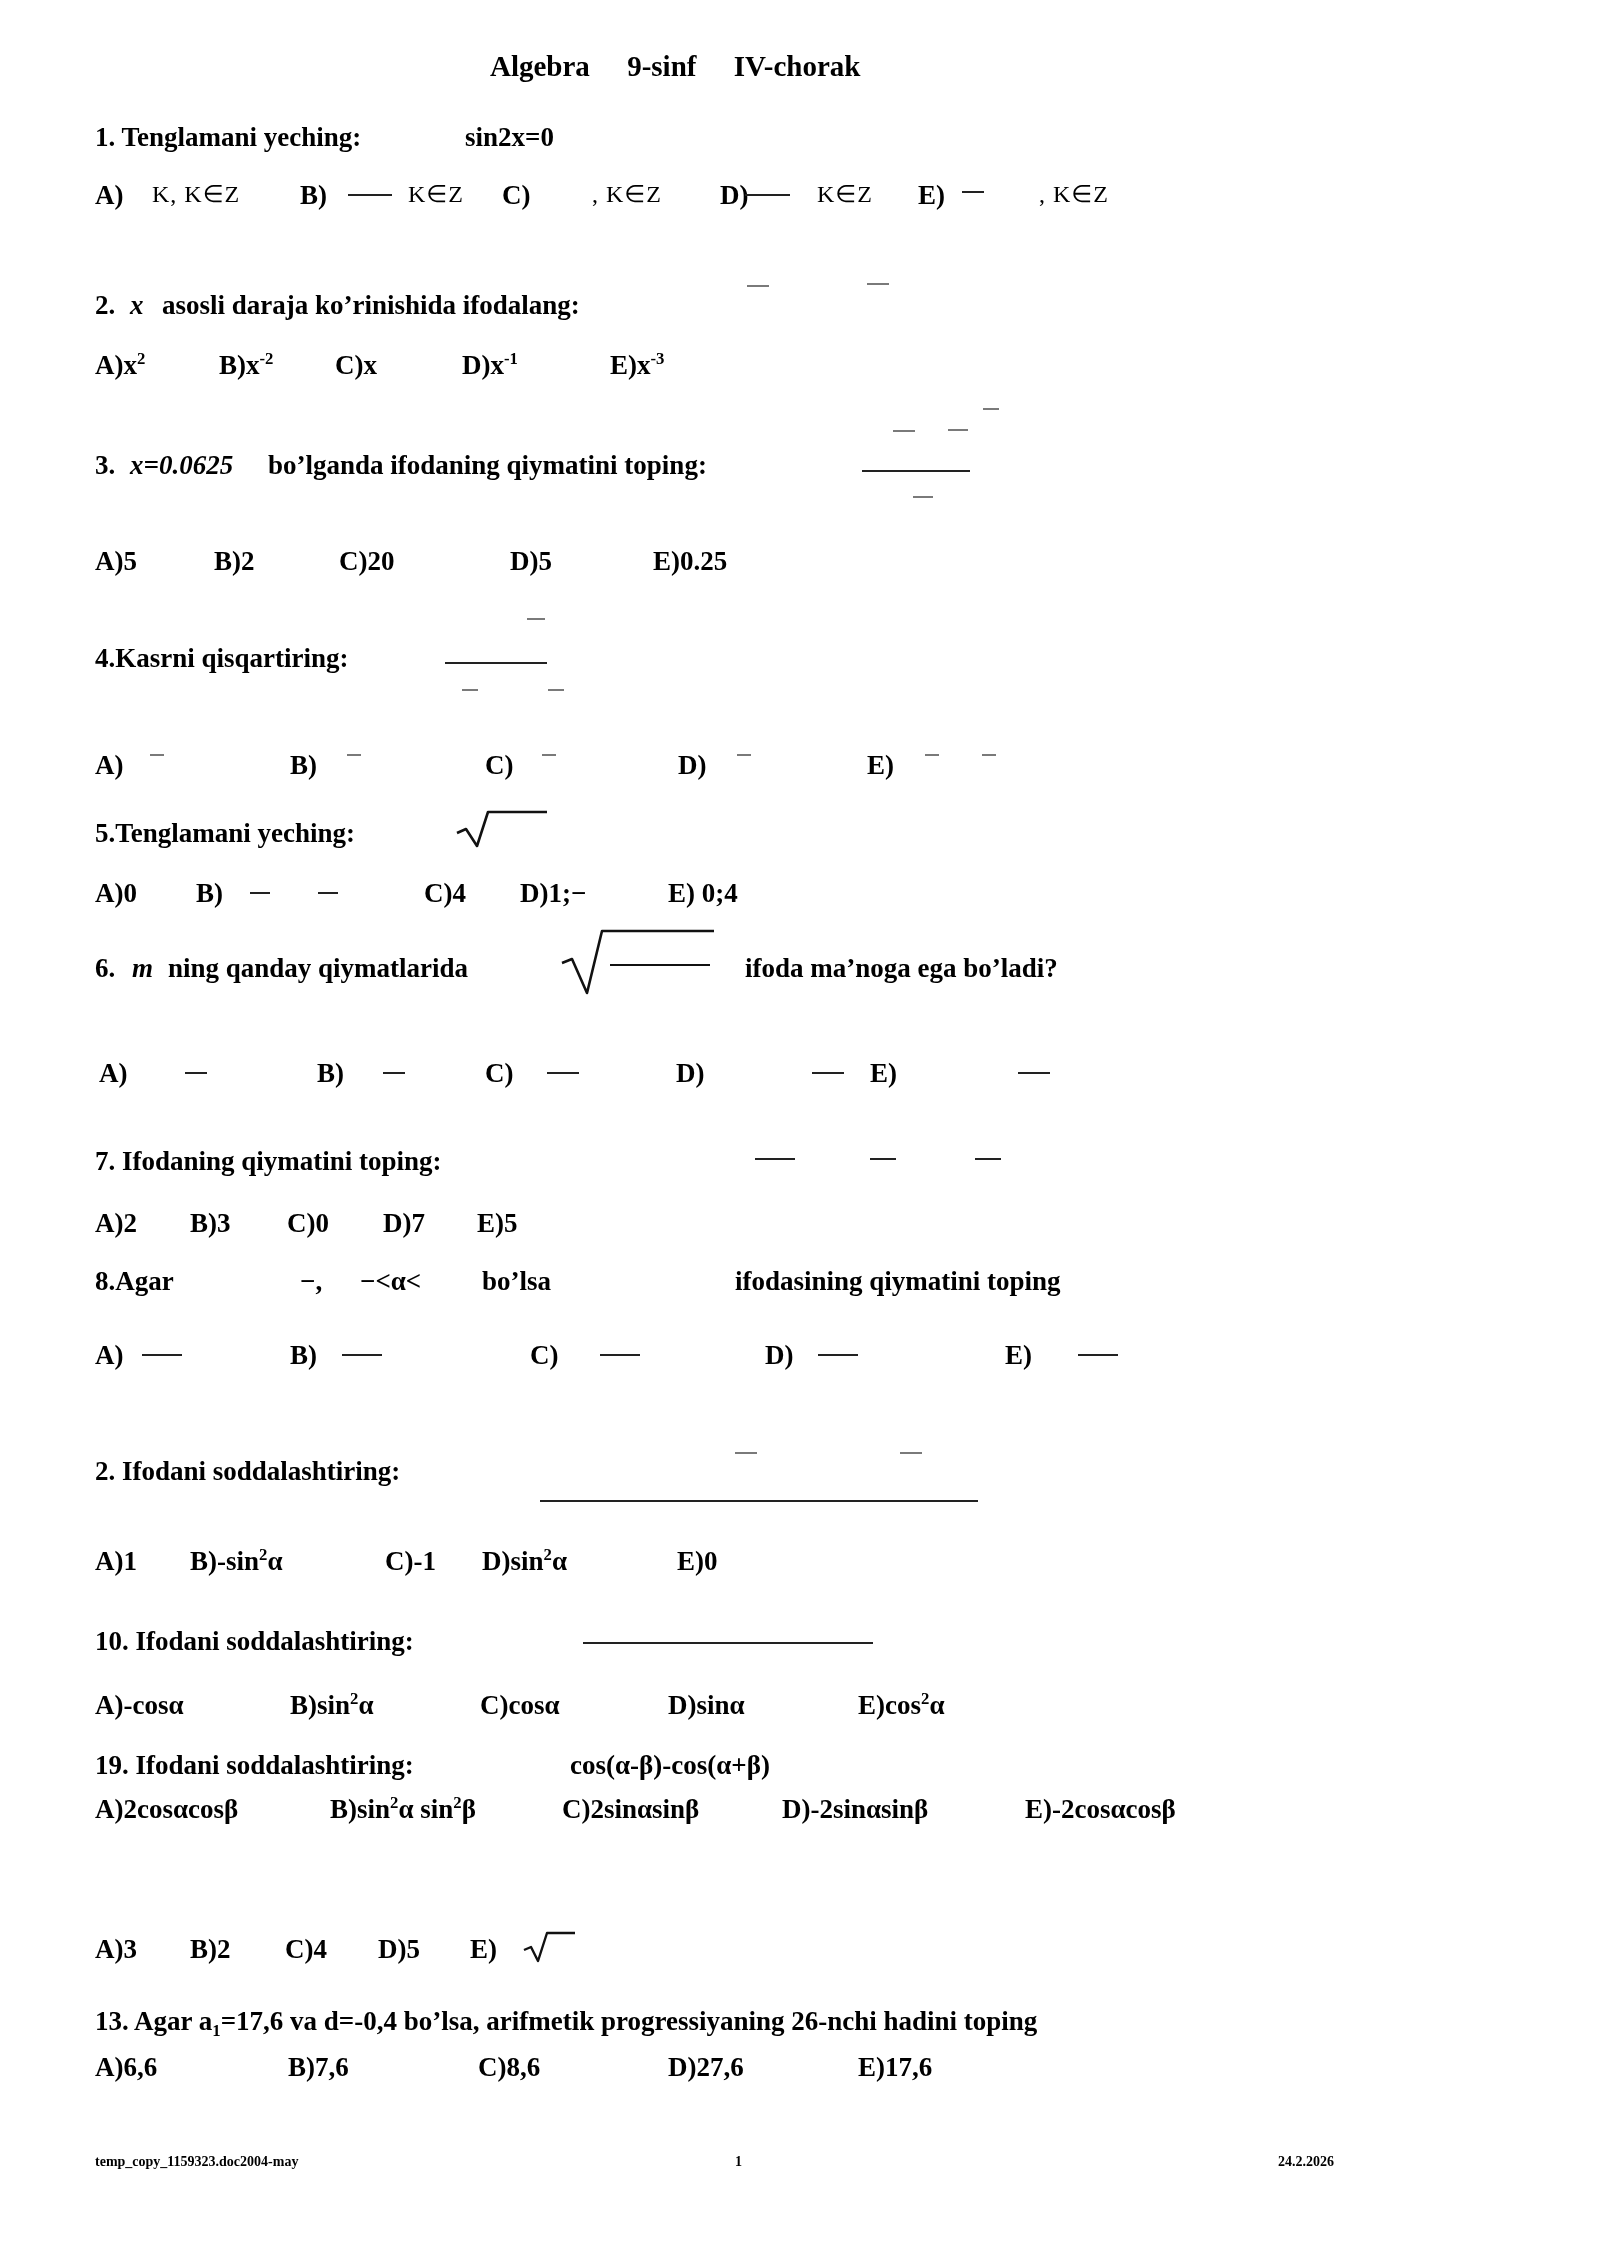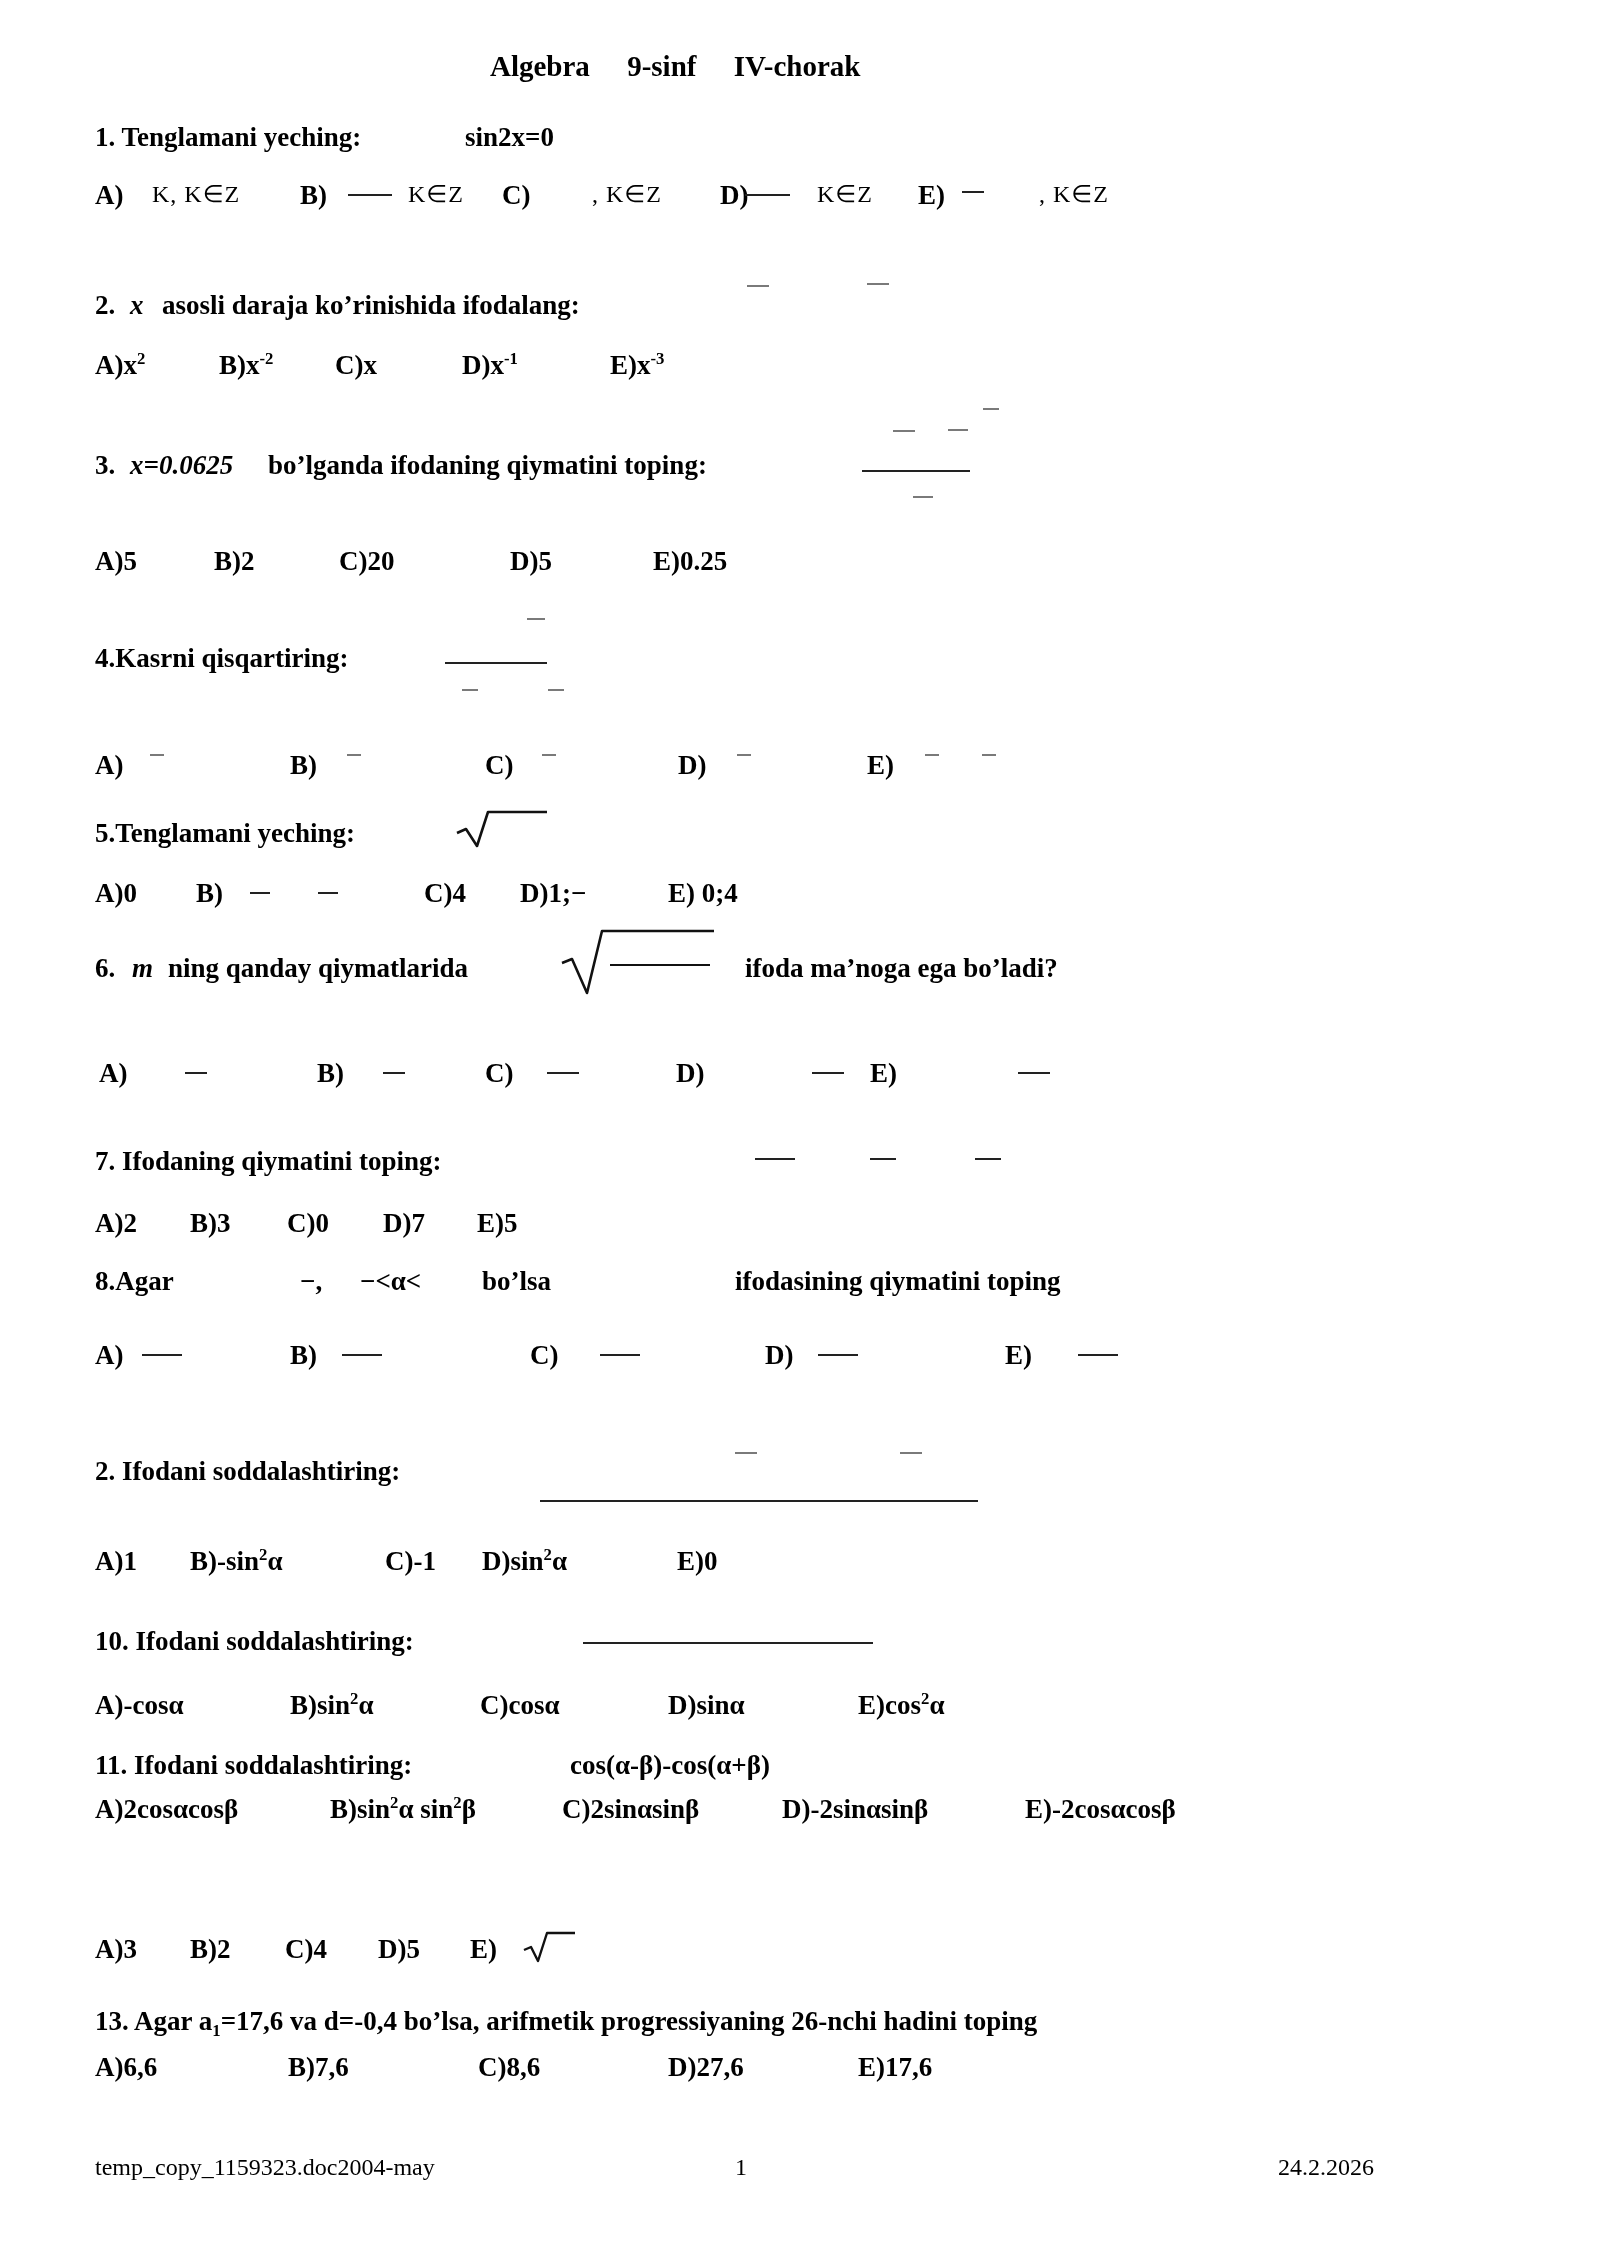--- a/index.html
+++ b/index.html
@@ -11,21 +11,21 @@
   .line{position:absolute;left:0;width:100%;height:48px;font-size:27px;white-space:nowrap;}
   .abs{position:absolute;top:0;}
   .it{font-style:italic;}
   .math{font-family:Liberation Serif, serif;font-weight:normal;font-size:24px;letter-spacing:1px;}
   sup{font-size:0.62em;line-height:0;}
   sub{font-size:0.62em;line-height:0;}
   .bar{position:absolute;height:0;border-top:2px solid #222;}
   .bar-sm{border-top:2px solid #7a7a7a;}
   .title-line{font-size:29px;}
   .title-part{margin-right:30px;}
-  .footer-line{font-weight:normal;font-size:24px;}
+  .footer-line{font-weight:bold;font-size:14px;}
   svg{overflow:visible;}
 </style>
 </head>
 <body>
 
 <div class="page">
 
   <div class="line title-line" style="top:50px">
     <span class="abs" style="left:490px">
       <span class="title-part">Algebra</span>
@@ -201,21 +201,21 @@
   </div>
   <div class="line" style="top:1690px">
     <span class="abs" style="left:95px">A)-cosα</span>
     <span class="abs" style="left:290px"><span>B)sin</span><sup>2</sup><span>α</span></span>
     <span class="abs" style="left:480px">C)cosα</span>
     <span class="abs" style="left:668px">D)sinα</span>
     <span class="abs" style="left:858px"><span>E)cos</span><sup>2</sup><span>α</span></span>
   </div>
 
   <div class="line" style="top:1750px">
-    <span class="abs" style="left:95px">11. Ifodani soddalashtiring:</span>
+    <span class="abs" style="left:95px">19. Ifodani soddalashtiring:</span>
     <span class="abs" style="left:570px">cos(α-β)-cos(α+β)</span>
   </div>
   <div class="line" style="top:1794px">
     <span class="abs" style="left:95px">A)2cosαcosβ</span>
     <span class="abs" style="left:330px"><span>B)sin</span><sup>2</sup><span>α sin</span><sup>2</sup><span>β</span></span>
     <span class="abs" style="left:562px">C)2sinαsinβ</span>
     <span class="abs" style="left:782px">D)-2sinαsinβ</span>
     <span class="abs" style="left:1025px">E)-2cosαcosβ</span>
   </div>
 

